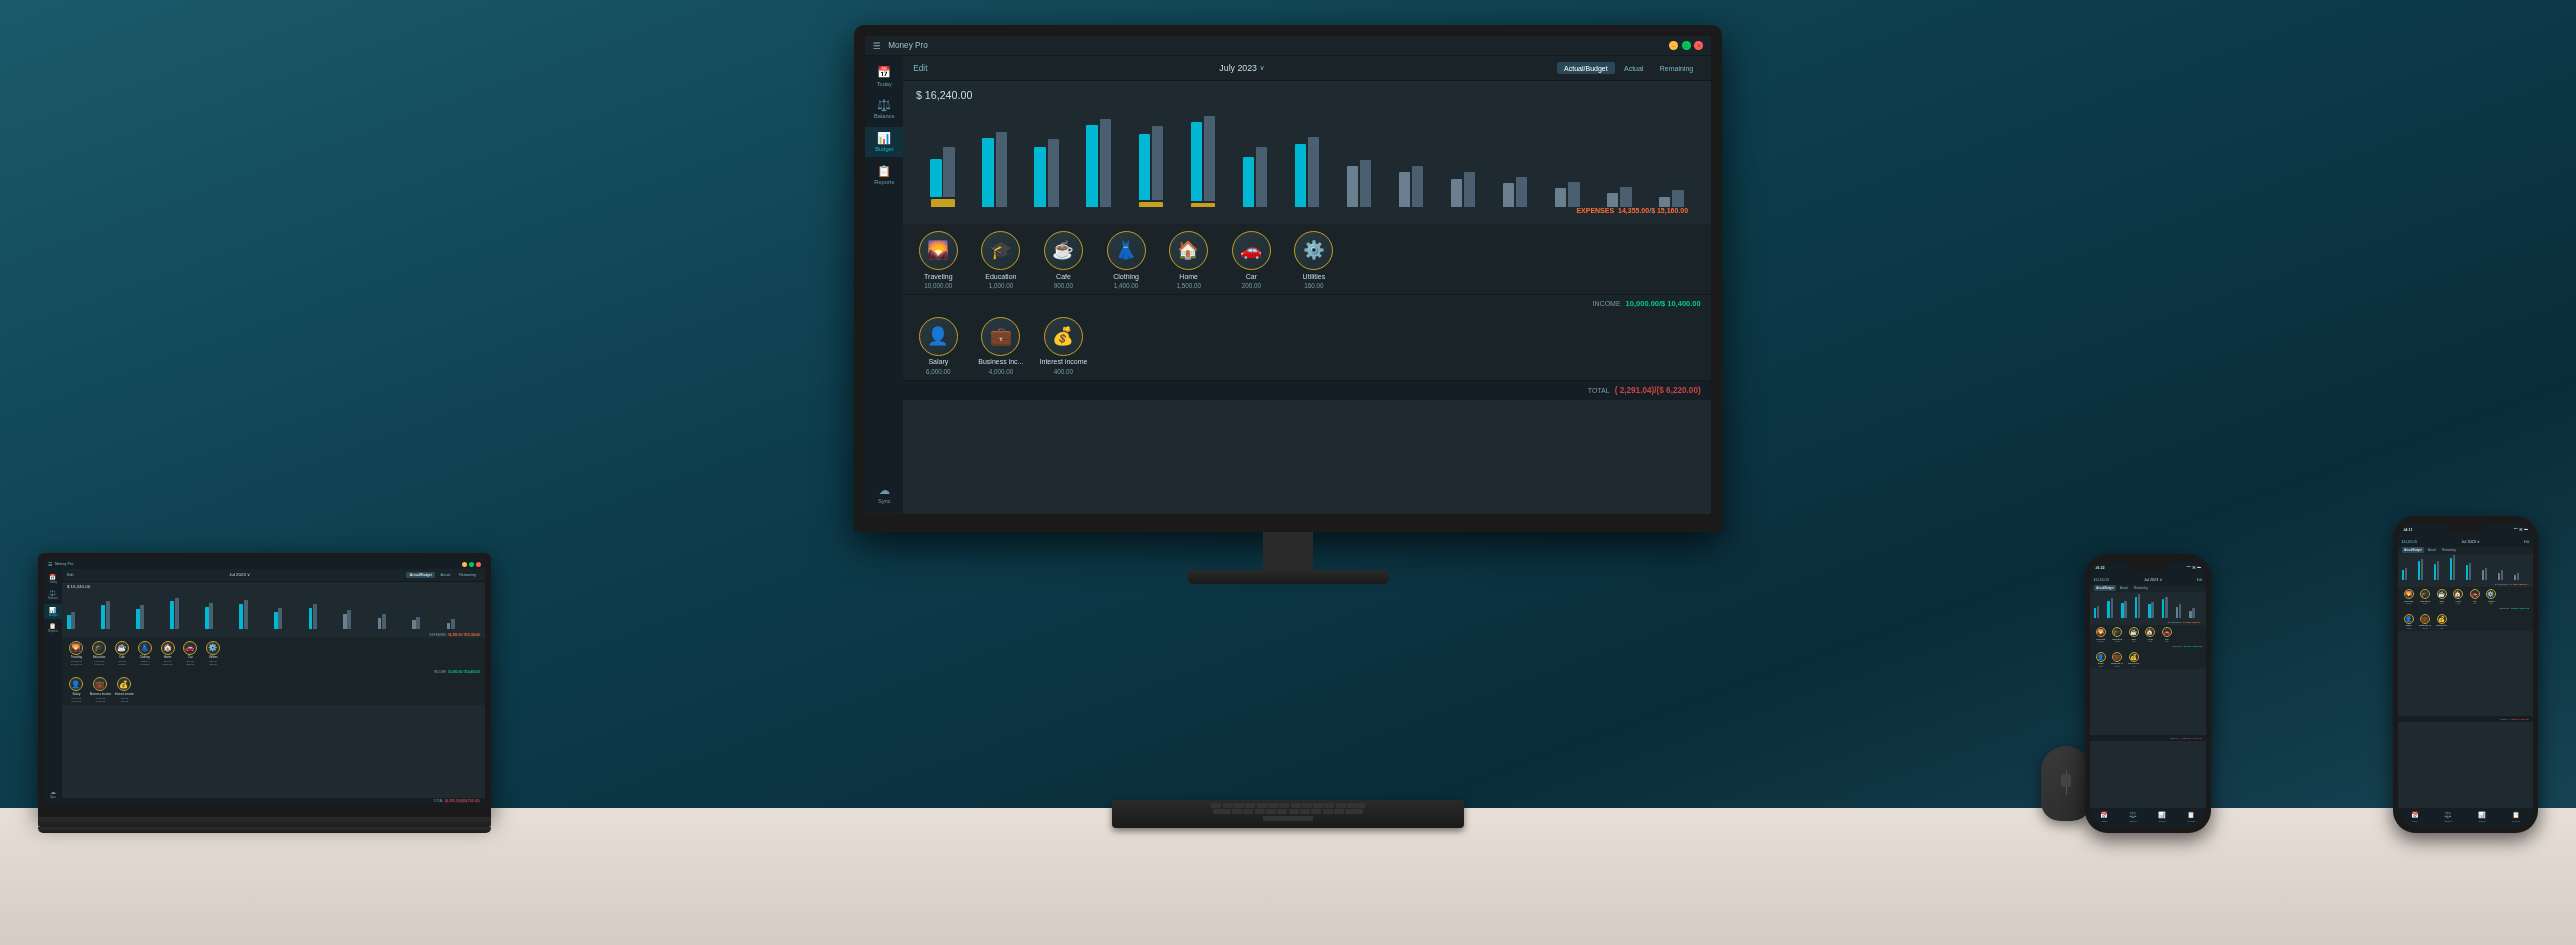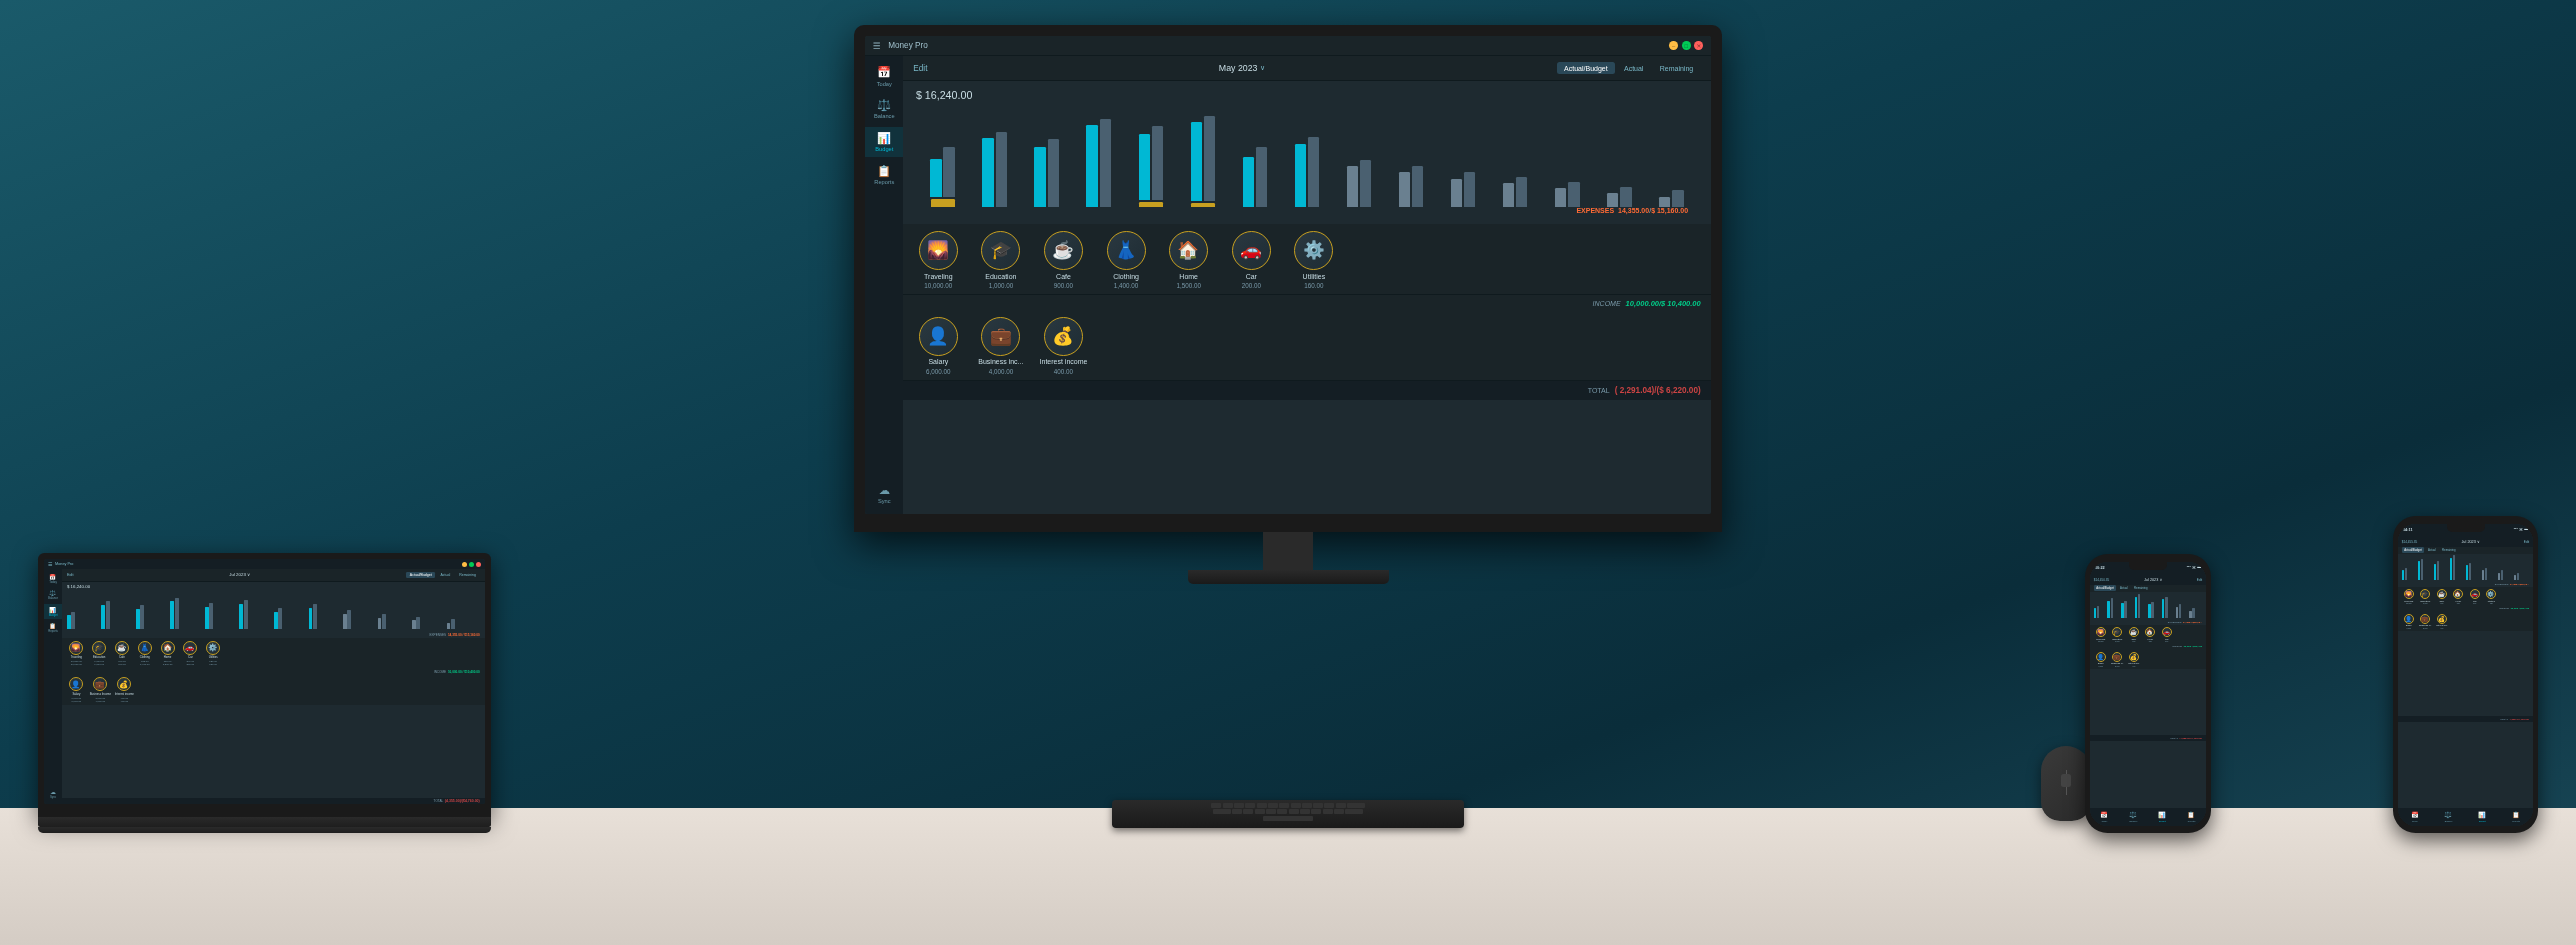--- a/index.html
+++ b/index.html
@@ -297,21 +297,20 @@
     }
 
     
     .income-bar {
       display: flex;
       align-items: center;
       justify-content: flex-end;
       padding: 3.8px 10px;
       background: #1a2428;
       border-top: 0.6px solid #0f1a1e;
-      font-style: italic;
     }
 
     .income-label-text {
       font-size: 7px;
       color: #7a9aaa;
       margin-right: 5px;
     }
 
     .income-value {
       font-size: 7.5px;
@@ -946,21 +945,21 @@
                 <div class="sidebar-label">Sync</div>
               </div>
             </div>
           </div>
 
           <div class="main-content">
 
             <div class="toolbar">
               <span class="toolbar-edit">Edit</span>
               <div class="toolbar-period">
-                <span>May 2023</span>
+                <span>July 2023</span>
                 <span class="chevron">∨</span>
               </div>
               <div class="toolbar-tabs">
                 <div class="toolbar-tab active">Actual/Budget</div>
                 <div class="toolbar-tab">Actual</div>
                 <div class="toolbar-tab">Remaining</div>
               </div>
             </div>
 
             <div class="chart-area">

